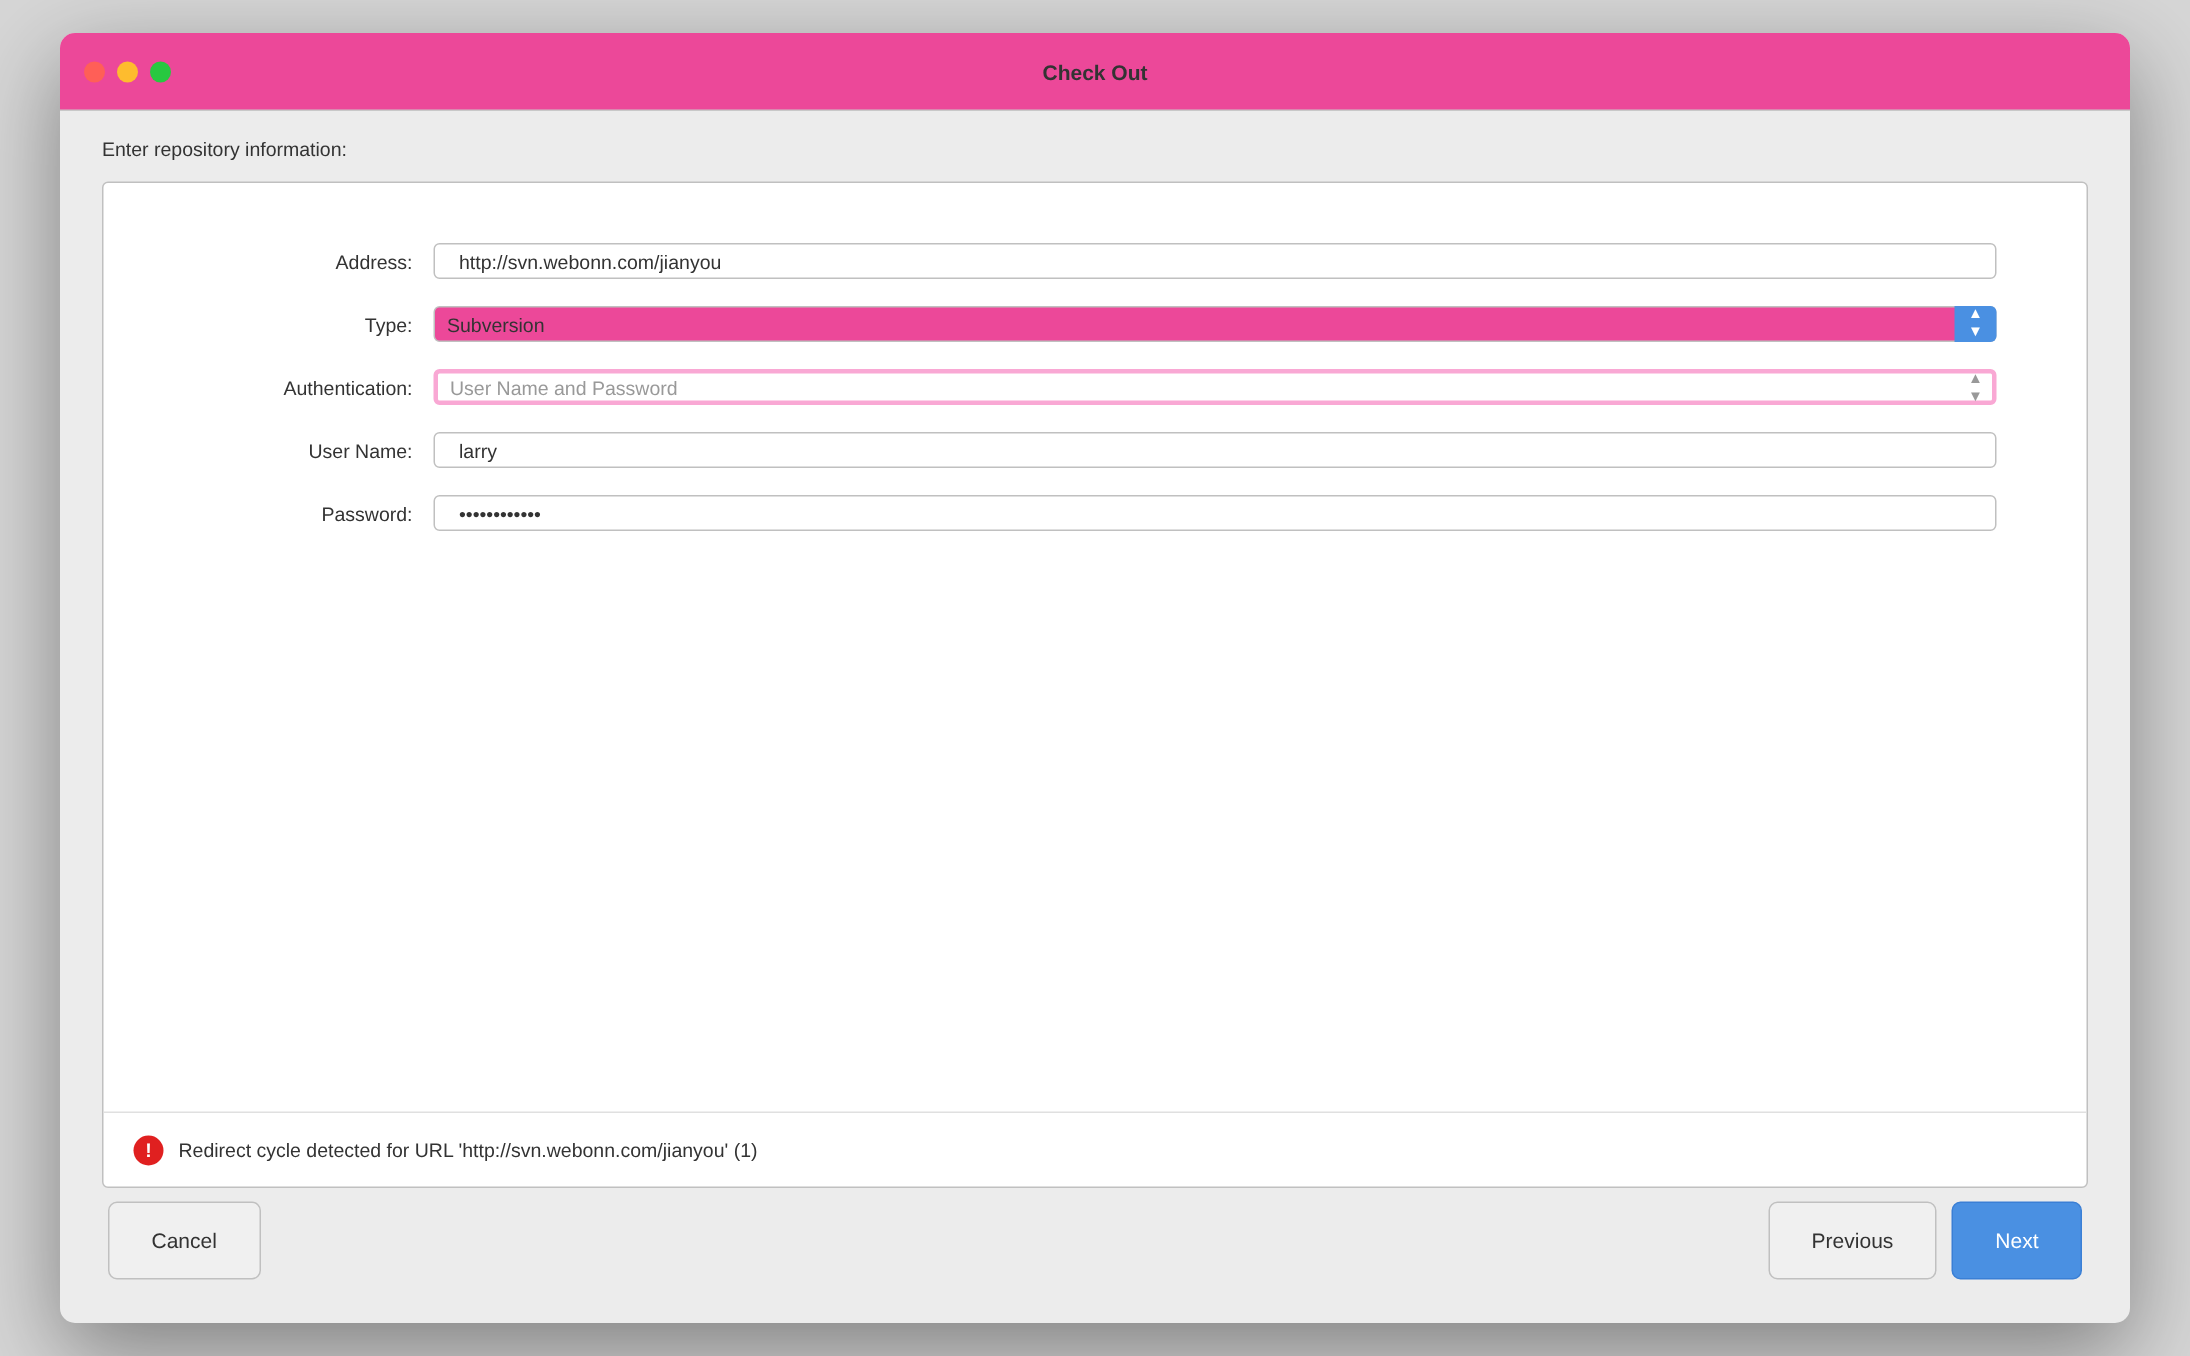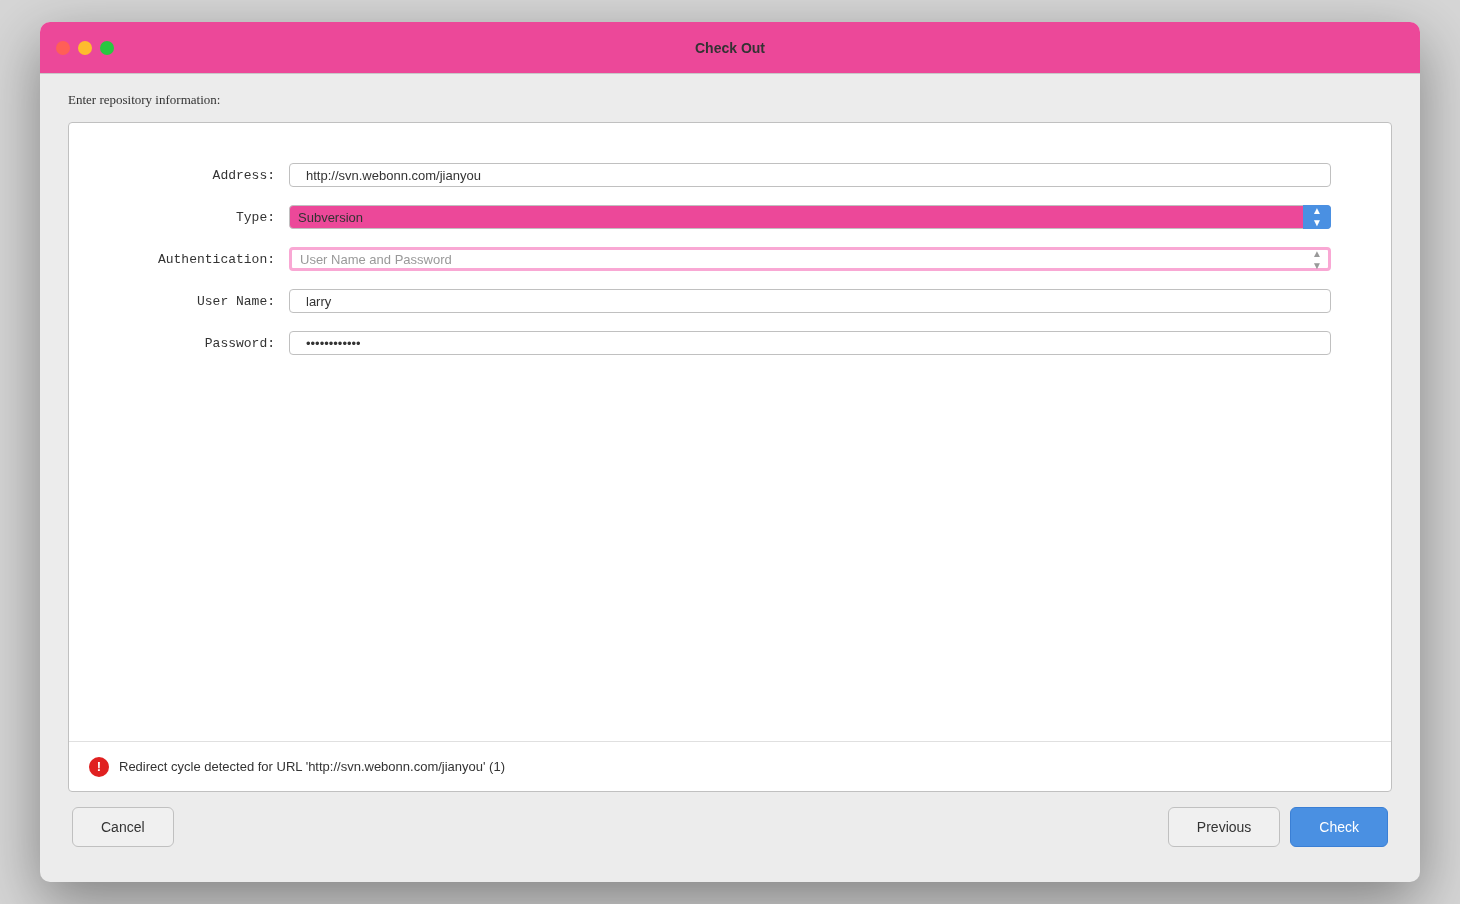--- a/index.html
+++ b/index.html
@@ -71,21 +71,20 @@
       flex: 1;
       padding: 18px 28px 20px 28px;
       display: flex;
       flex-direction: column;
     }
 
     .intro-text {
       font-size: 13px;
       color: #333;
       margin-bottom: 14px;
-      font-family: Liberation Serif, serif;
     }
 
     .form-panel {
       flex: 1;
       background: #ffffff;
       border: 1px solid #c0c0c0;
       border-radius: 4px;
       display: flex;
       flex-direction: column;
       padding: 40px 0 20px 0;
@@ -102,21 +101,20 @@
       margin-bottom: 18px;
     }
 
     .form-label {
       font-size: 13px;
       color: #333;
       text-align: right;
       width: 160px;
       padding-right: 14px;
       flex-shrink: 0;
-      font-family: Liberation Mono, monospace;
     }
 
     .form-input {
       flex: 1;
       height: 24px;
       border: 1px solid #c0c0c0;
       border-radius: 4px;
       padding: 0 16px;
       font-size: 13px;
       color: #333;
@@ -254,21 +252,21 @@
       display: flex;
       gap: 10px;
     }
 
     .footer-right {
       display: flex;
       gap: 10px;
     }
 
     .btn {
-      height: 40px;
+      height: 52px;
       padding: 0 28px;
       border-radius: 6px;
       font-size: 14px;
       cursor: pointer;
       border: none;
       font-family: inherit;
     }
 
     .btn-cancel {
       background: #f0f0f0;
@@ -362,17 +360,17 @@
         <span class="error-text">Redirect cycle detected for URL 'http://svn.webonn.com/jianyou' (1)</span>
       </div>
     </div>
 
     <div class="footer">
       <div class="footer-left">
         <button class="btn btn-cancel">Cancel</button>
       </div>
       <div class="footer-right">
         <button class="btn btn-previous">Previous</button>
-        <button class="btn btn-next">Check</button>
+        <button class="btn btn-next">Next</button>
       </div>
     </div>
   </div>
 </div>
 
 </body></html>

